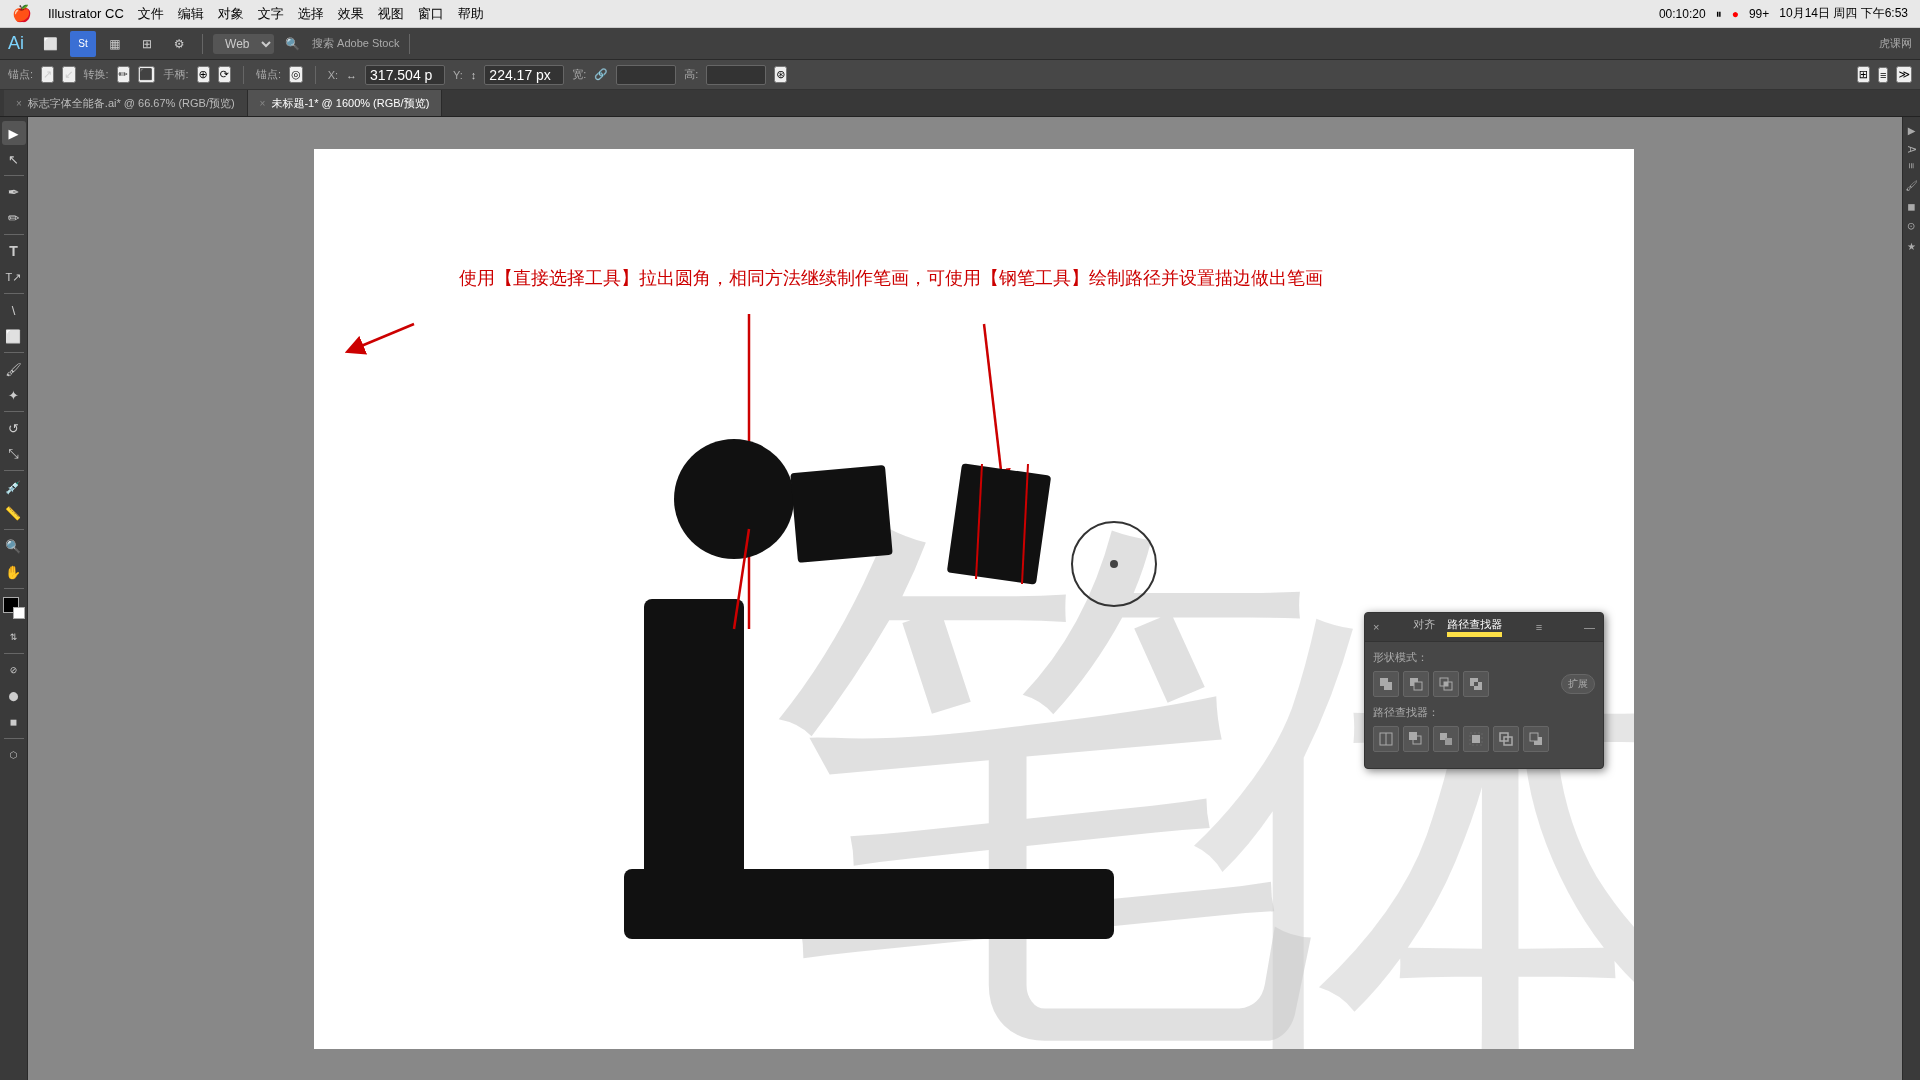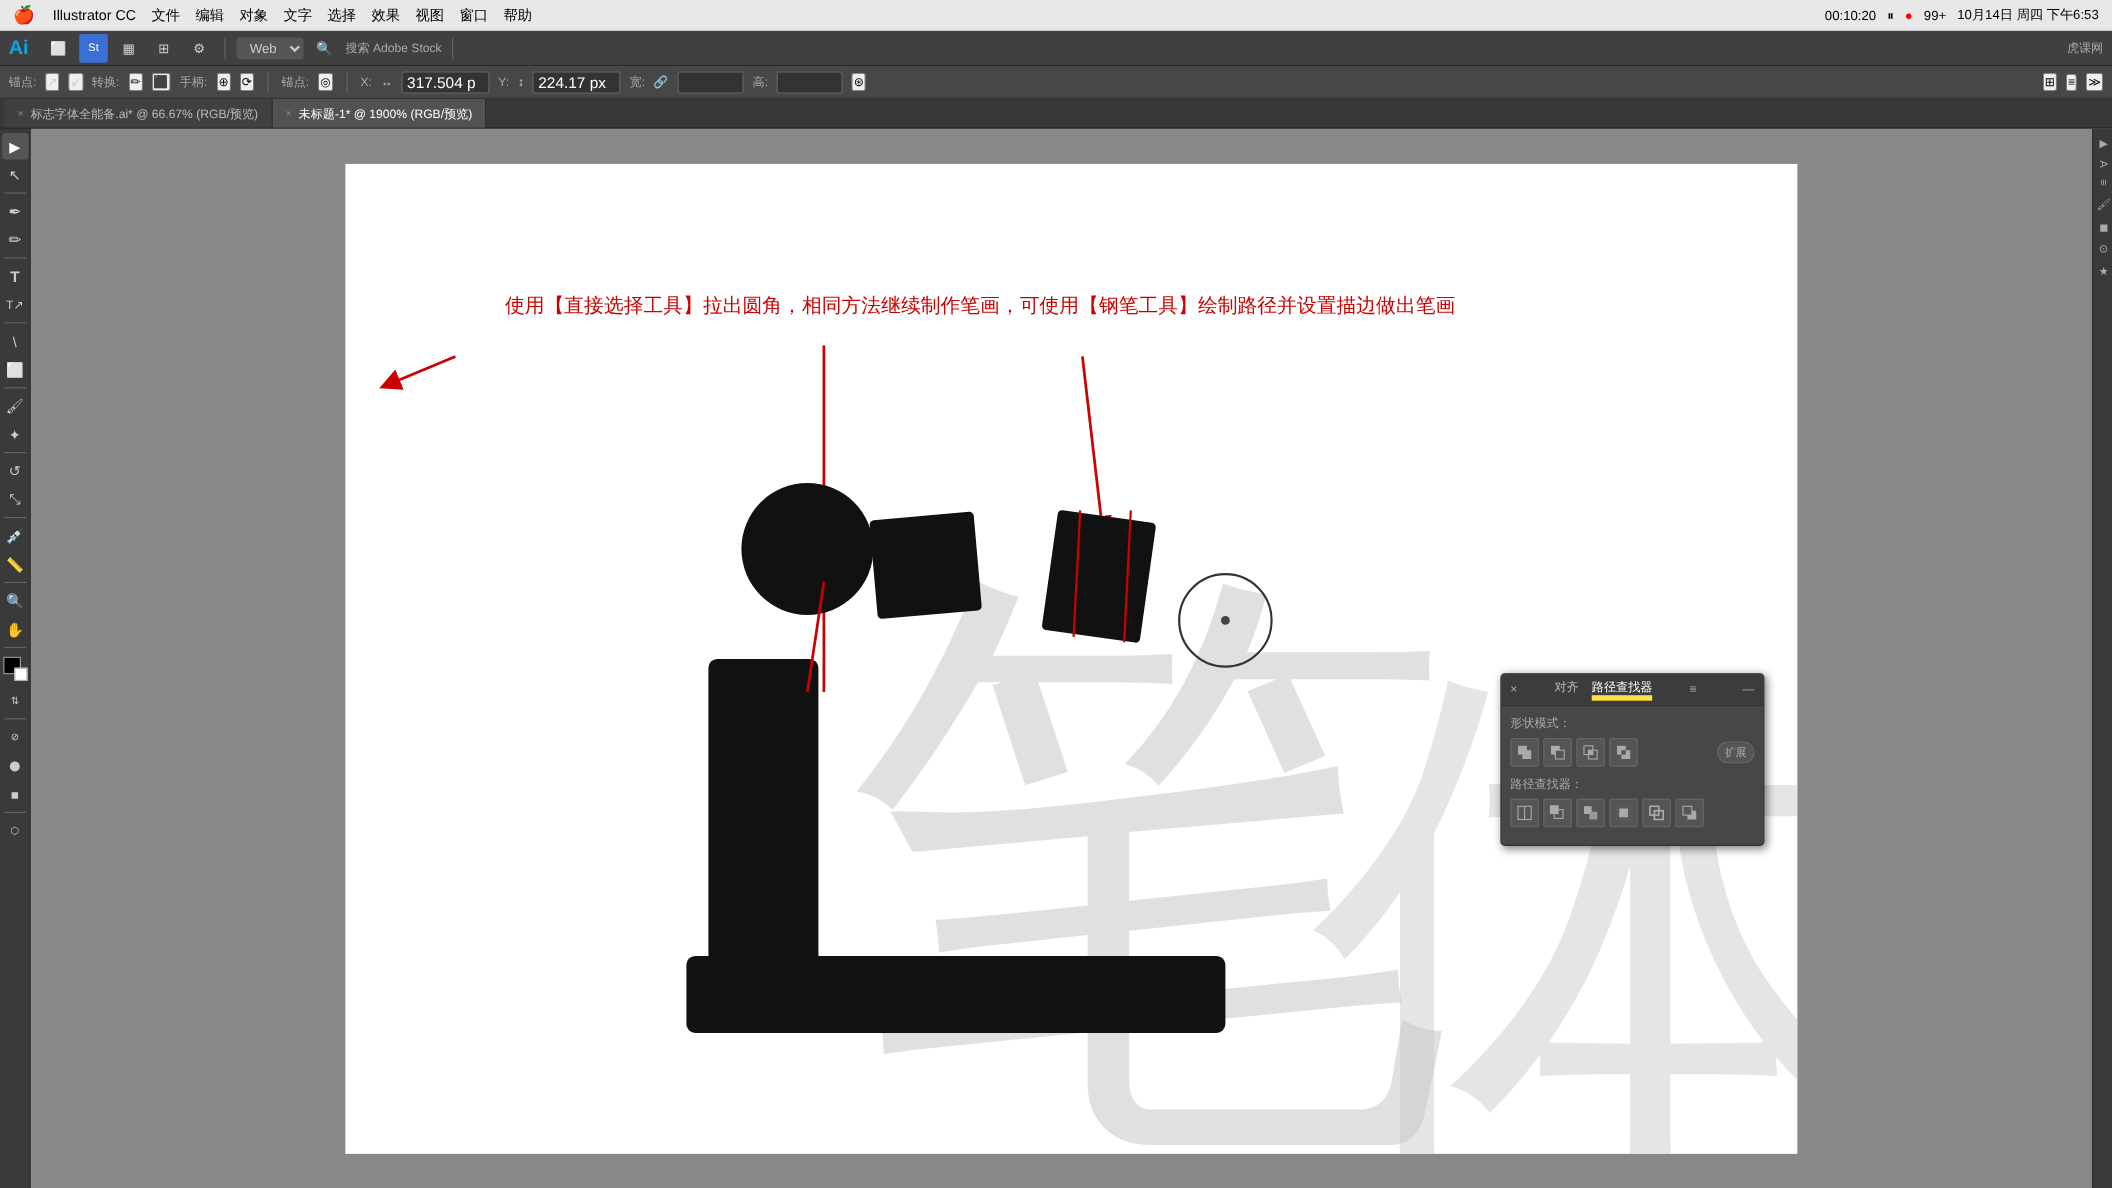--- a/index.html
+++ b/index.html
@@ -16,21 +16,21 @@
     #menubar .apple-logo { font-size: 16px; margin-right: 16px; }
     #menubar .menu-item { margin-right: 14px; cursor: default; }
     #menubar .right-side { margin-left: auto; display: flex; align-items: center; gap: 10px; font-size: 12px; }
 
     
     #toolbar {
       width: 100%; height: 32px; background: #404040;
       display: flex; align-items: center; padding: 0 8px; gap: 6px;
       border-bottom: 1px solid #2a2a2a;
     }
-    #toolbar .ai-logo { color: #0ea5e9; font-size: 18px; font-weight: bold; margin-right: 8px; }
+    #toolbar .ai-logo { color: #7dd3fc; font-size: 18px; font-weight: normal; margin-right: 8px; }
     #toolbar .tool-btn {
       width: 26px; height: 26px; display: flex; align-items: center; justify-content: center;
       background: transparent; border: none; cursor: pointer; border-radius: 3px; color: #ccc; font-size: 12px;
     }
     #toolbar .separator { width: 1px; height: 20px; background: #666; margin: 0 4px; }
     #toolbar .web-dropdown {
       background: #555; border: none; color: #ccc; padding: 2px 8px;
       border-radius: 3px; font-size: 12px; cursor: pointer;
     }
 
@@ -203,21 +203,21 @@
   <button class="tool-btn" style="font-size:11px;">≫</button>
 </div>
 
 <div id="tabs">
   <div class="tab">
     <span class="close-btn">×</span>
     <span>标志字体全能备.ai* @ 66.67% (RGB/预览)</span>
   </div>
   <div class="tab active">
     <span class="close-btn">×</span>
-    <span>未标题-1* @ 1900% (RGB/预览)</span>
+    <span>未标题-1* @ 1600% (RGB/预览)</span>
   </div>
 </div>
 
 <div id="main-layout">
 
   <div id="left-toolbox">
     <div class="tool-icon active">▶</div>
     <div class="tool-icon">↖</div>
     <div class="tool-separator"></div>
     <div class="tool-icon" style="font-size:14px;">✒</div>

